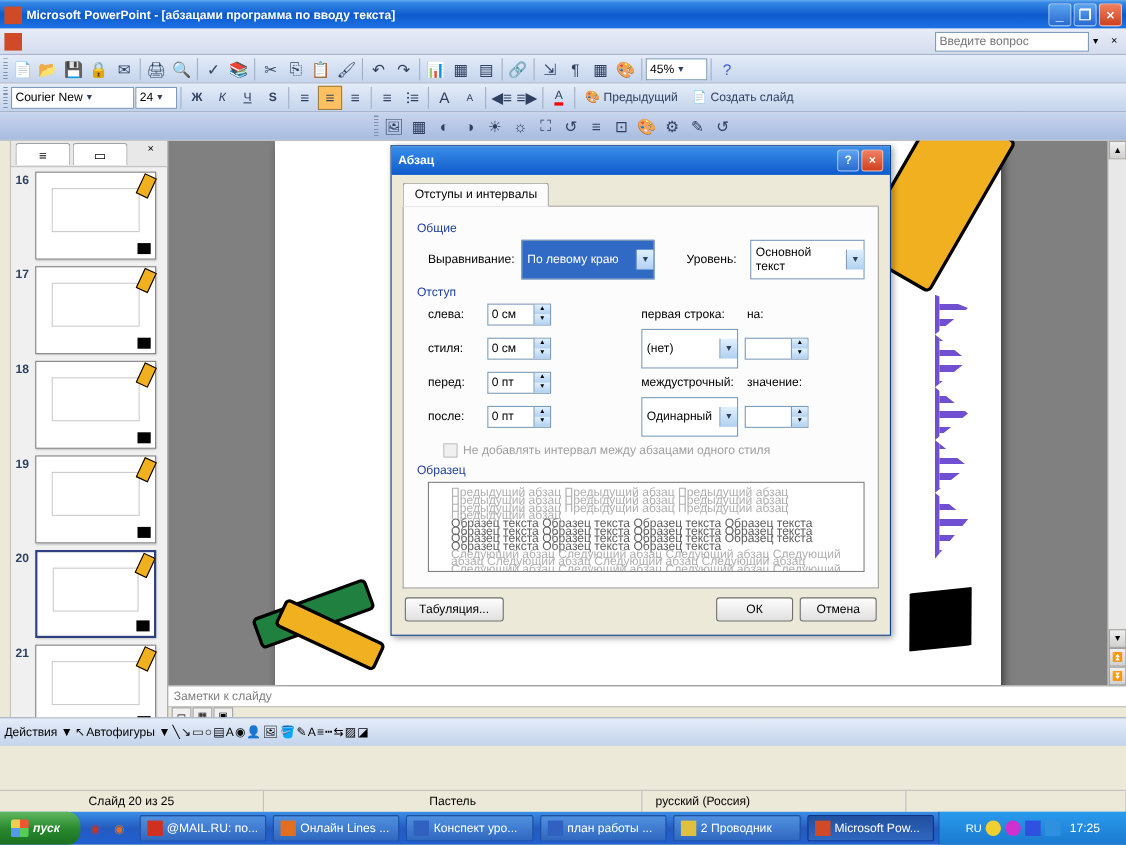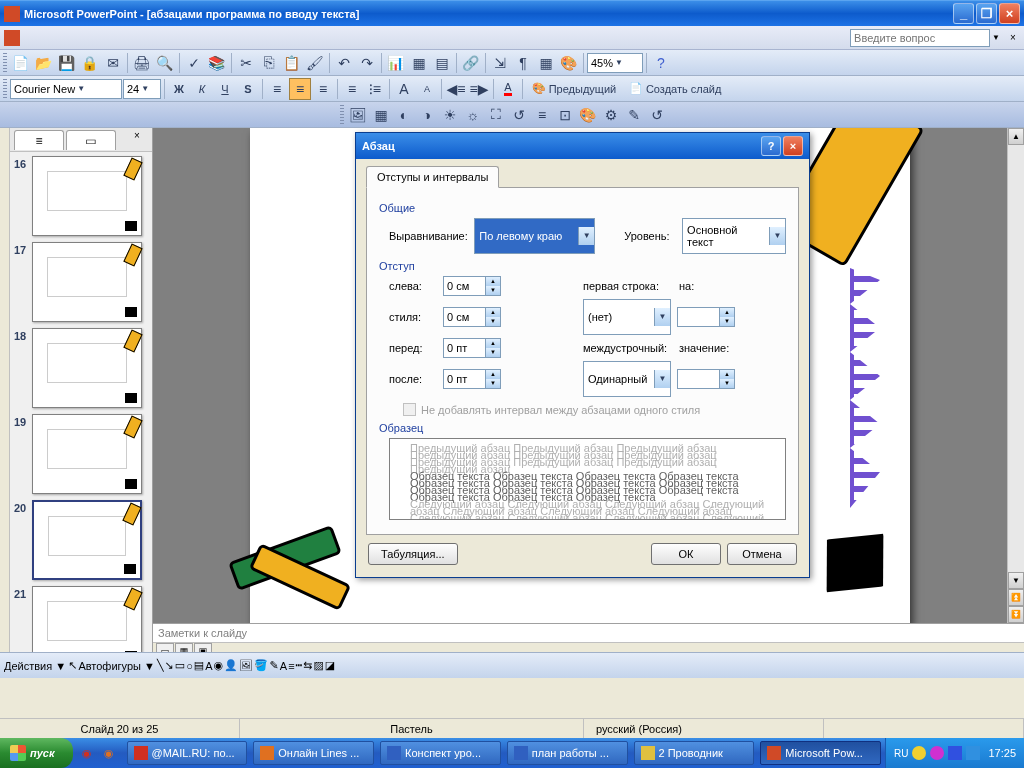--- a/index.html
+++ b/index.html
@@ -116,21 +116,21 @@
 
 .taskbar { height: 30px; background: linear-gradient(to bottom, #3a8ee6, #245bc0 50%, #2060d0); display: flex; align-items: center; color: white; }
 .start-btn { height: 30px; padding: 0 18px 0 10px; background: linear-gradient(to bottom, #5fb860, #2a8a30 50%, #1a7020); display: flex; align-items: center; font-weight: bold; font-style: italic; font-size: 15px; border-radius: 0 12px 12px 0; gap: 4px; }
 .start-btn .win-icon { width: 16px; height: 16px; background: conic-gradient(#e53 0 25%, #5c5 25% 50%, #59e 50% 75%, #ec5 75%); border-radius: 2px; }
 .ql { display: flex; gap: 2px; padding: 0 4px; }
 .ql .qb { width: 20px; height: 22px; display: flex; align-items: center; justify-content: center; }
 .task-btns { flex: 1; display: flex; gap: 6px; padding: 0 4px; overflow: hidden; }
 .task-btn { height: 24px; background: linear-gradient(to bottom, #5090e0, #3068c0); border: 1px solid #2050a0; border-radius: 2px; padding: 0 6px; display: flex; align-items: center; gap: 4px; width: 130px; white-space: nowrap; overflow: hidden; }
 .task-btn.active { background: linear-gradient(to bottom, #2050a0, #3068c0); border: 1px solid #103080; }
 .task-btn .ticon { width: 14px; height: 14px; flex-shrink: 0; }
-.tray { background: linear-gradient(to bottom, #2a9aec, #1a7ad0); height: 30px; display: flex; align-items: center; padding: 0 8px; gap: 4px; border-left: 1px solid #1a5ab0; }
+.tray { background: linear-gradient(to bottom, #2a9aec, #1a7ad0); height: 30px; display: flex; align-items: center; padding: 0 24px; gap: 4px; border-left: 1px solid #1a5ab0; }
 .tray .lang { font-size: 10px; }
 .tray .clock { font-size: 11px; margin-left: 4px; }
 .tray .ti { width: 14px; height: 14px; }
 </style>
 </head>
 <body>
 
 <div class="titlebar">
   <div class="app-icon"></div>
   <div class="title">

